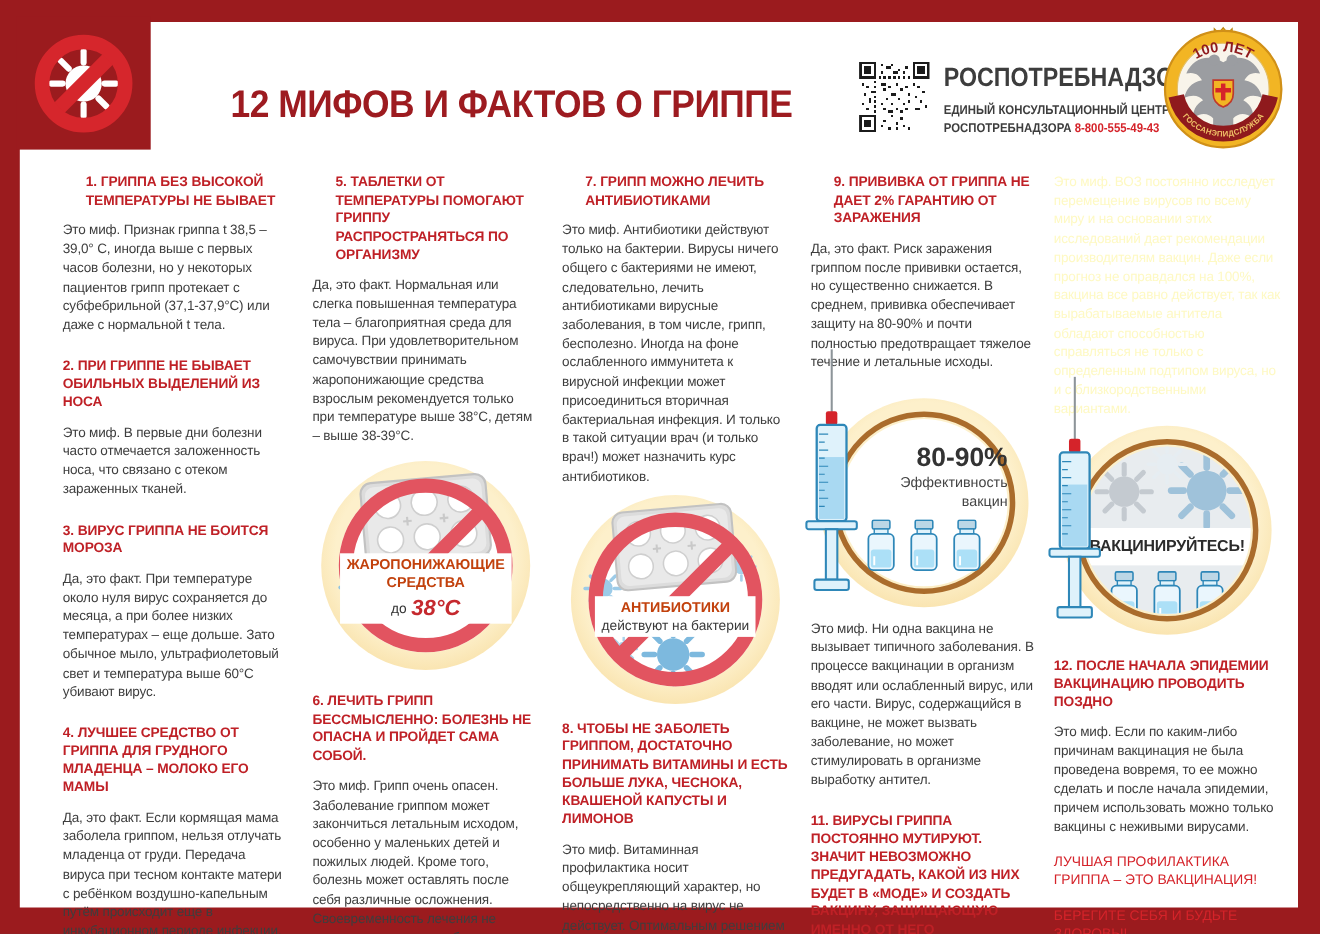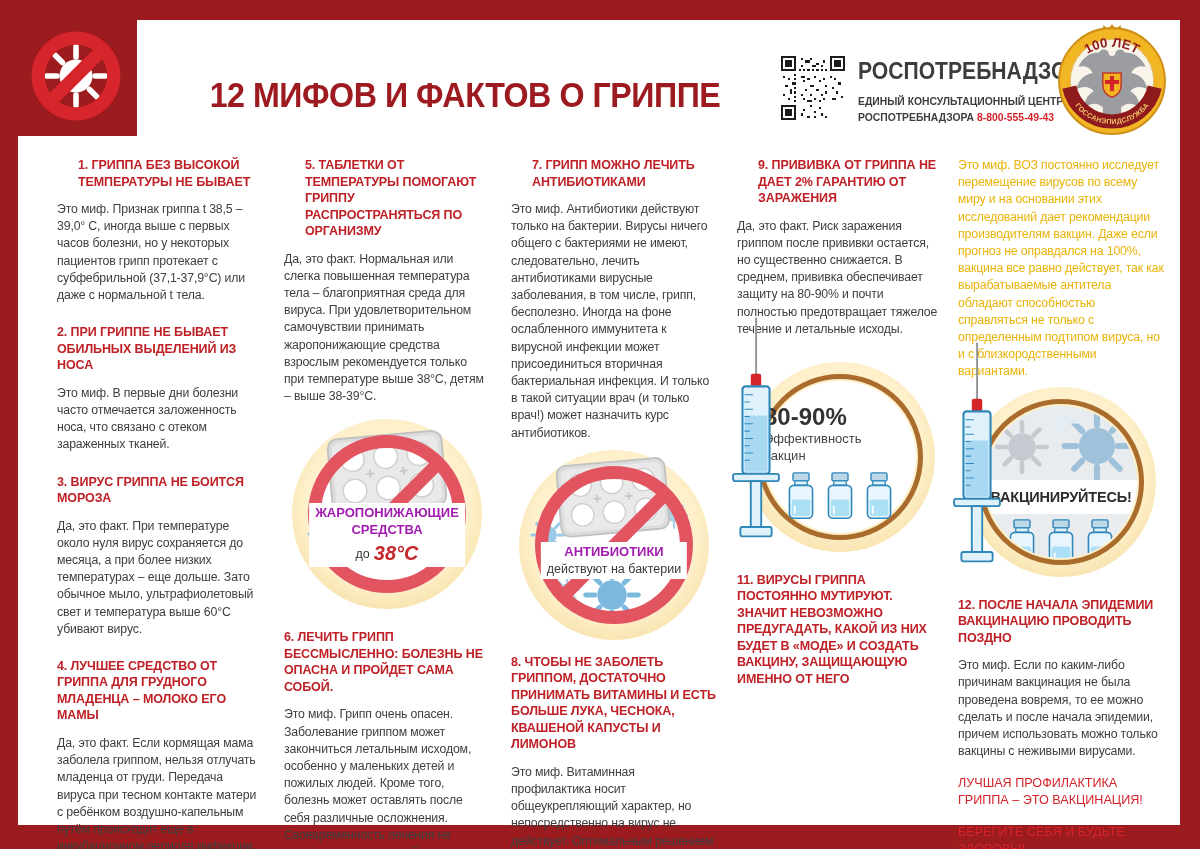--- a/index.html
+++ b/index.html
@@ -15,44 +15,44 @@
   .org-sub{margin-top:8px;font-size:11.5px;font-weight:bold;color:#3d3d3d;line-height:1.4;transform:scaleX(.9);transform-origin:left;white-space:nowrap;}
   .phone{color:#d5232a;}
   .emblem{position:absolute;left:1056px;top:20px;width:112px;height:118px;}
 
   
   .col{position:absolute;top:152px;width:206px;}
   .col1{left:57px;} .col2{left:284px;} .col3{left:511px;} .col4{left:737px;} .col5{left:958px;}
   .item h3{margin:20px 0 0;font-size:12.5px;font-weight:bold;color:#bf2026;line-height:1.32;letter-spacing:-0.1px;}
   .item.first h3{margin-top:5px;margin-left:21px;}
   .item p{margin:11px 0 0;font-size:12.3px;color:#3e3e3e;line-height:1.4;letter-spacing:-0.15px;}
-  .cont-body{margin:5px 0 0;font-size:12.3px;color:#eab308;line-height:1.4;letter-spacing:-0.15px;}
+  .cont-body{margin:5px 0 0;font-size:12.3px;color:#fef9c3;line-height:1.4;letter-spacing:-0.15px;}
   .slogan{margin:15px 0 0;font-size:12.6px;font-weight:normal;color:#d5232a;line-height:1.35;}
 
   
   .badge{position:relative;width:190px;height:190px;margin:14px auto 0;}
   .gold-disc{position:absolute;inset:0;border-radius:50%;background:radial-gradient(circle at 50% 45%,#fdf0cb 58%,#f4d287 100%);}
   .ban-ring{position:absolute;inset:16px;border:13px solid #e25460;border-radius:50%;z-index:2;}
   .white-disc{position:absolute;inset:16px;border-radius:50%;background:#fff;}
   .ban-bar{position:absolute;left:50%;top:17px;width:13px;height:156px;margin-left:-6.5px;background:#e25460;transform:rotate(45deg);z-index:2;border-radius:3px;}
   .blister{position:absolute;z-index:1;}
   .b-anti .blister{left:36px;top:14px;width:118px;transform:rotate(-5deg);}
   .b-abx  .blister{left:38px;top:10px;width:112px;transform:rotate(-5deg);}
   .virus{position:absolute;z-index:1;}
   .badge-label{position:absolute;left:50%;transform:translateX(-50%);z-index:3;background:#fff;text-align:center;padding:2px 6px;white-space:nowrap;}
   .b-anti .badge-label{top:84px;}
   .b-abx  .badge-label{top:92px;}
-  .bl-line{font-size:13px;font-weight:bold;color:#a21caf;line-height:1.3;}
+  .bl-line{font-size:13px;font-weight:bold;color:#c2410c;line-height:1.3;}
   .bl-sub{font-size:12.5px;font-weight:normal;color:#3a3a3a;line-height:1.3;}
   .bl-limit{margin-top:3px;font-size:12.5px;color:#333;}
   .bl-limit .val{font-size:20px;font-weight:bold;color:#c5292e;vertical-align:-2px;margin-left:4px;font-style:italic;}
 
   
   .ring-brown{position:absolute;inset:12px;border:5px solid #aa6c2c;border-radius:50%;z-index:1;}
-  .vax-inner{position:absolute;inset:19px;border-radius:50%;background:#fff;text-align:left;z-index:1;}
+  .vax-inner{position:absolute;inset:19px;border-radius:50%;background:#fff;text-align:right;z-index:1;}
   .eff-value{margin-top:22px;font-size:24px;font-weight:bold;color:#333;}
   .eff-label{font-size:13px;color:#444;line-height:1.3;}
   .gray-disc{position:absolute;inset:19px;border-radius:50%;background:#e8ecef;overflow:hidden;z-index:1;}
   .vacc-band{position:absolute;left:-6px;right:-6px;top:74px;height:34px;background:#fff;z-index:2;display:flex;align-items:center;justify-content:center;}
   .vacc-band span{font-size:14.5px;font-weight:bold;color:#2b2b2b;letter-spacing:-0.2px;}
   .vials-row{position:absolute;left:50%;transform:translateX(-50%);display:flex;gap:7px;z-index:3;}
   .vax-inner .vials-row{bottom:12px;}
   .gray-disc .vials-row{top:112px;}
   .vials-row svg{width:32px;height:50px;}
   .syringe{position:absolute;left:-14px;top:-48px;width:50px;height:228px;z-index:5;}
@@ -368,20 +368,21 @@
           <svg viewBox="0 0 36 54">
               <use href="#sym-vial"></use>
             </svg>
         </div>
       </div>
       <svg class="syringe" viewBox="0 0 48 216">
           <use href="#sym-syringe"></use>
         </svg>
     </div>
     <article class="item" style="margin-top:4px">
+      <p>Это миф. Ни одна вакцина не вызывает типичного заболевания. В процессе вакцинации в организм вводят или ослабленный вирус, или его части. Вирус, содержащийся в вакцине, не может вызвать заболевание, но может стимулировать в организме выработку антител.</p>
     </article>
     <article class="item">
       <h3>11. ВИРУСЫ ГРИППА ПОСТОЯННО МУТИРУЮТ. ЗНАЧИТ НЕВОЗМОЖНО ПРЕДУГАДАТЬ, КАКОЙ ИЗ НИХ БУДЕТ В «МОДЕ» И СОЗДАТЬ ВАКЦИНУ, ЗАЩИЩАЮЩУЮ ИМЕННО ОТ НЕГО</h3>
     </article>
   </section>
 
   <section class="col col5">
     <p class="cont-body">Это миф. ВОЗ постоянно исследует перемещение вирусов по всему миру и на основании этих исследований дает рекомендации производителям вакцин. Даже если прогноз не оправдался на 100%, вакцина все равно действует, так как вырабатываемые антитела обладают способностью справляться не только с определенным подтипом вируса, но и с близкородственными вариантами.</p>
     <div class="badge" style="margin-top:6px">
       <div class="gold-disc"></div>

